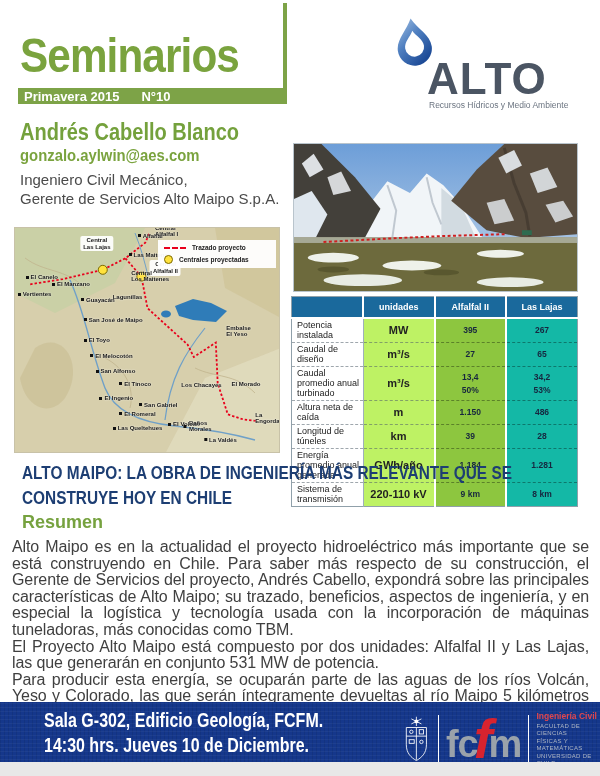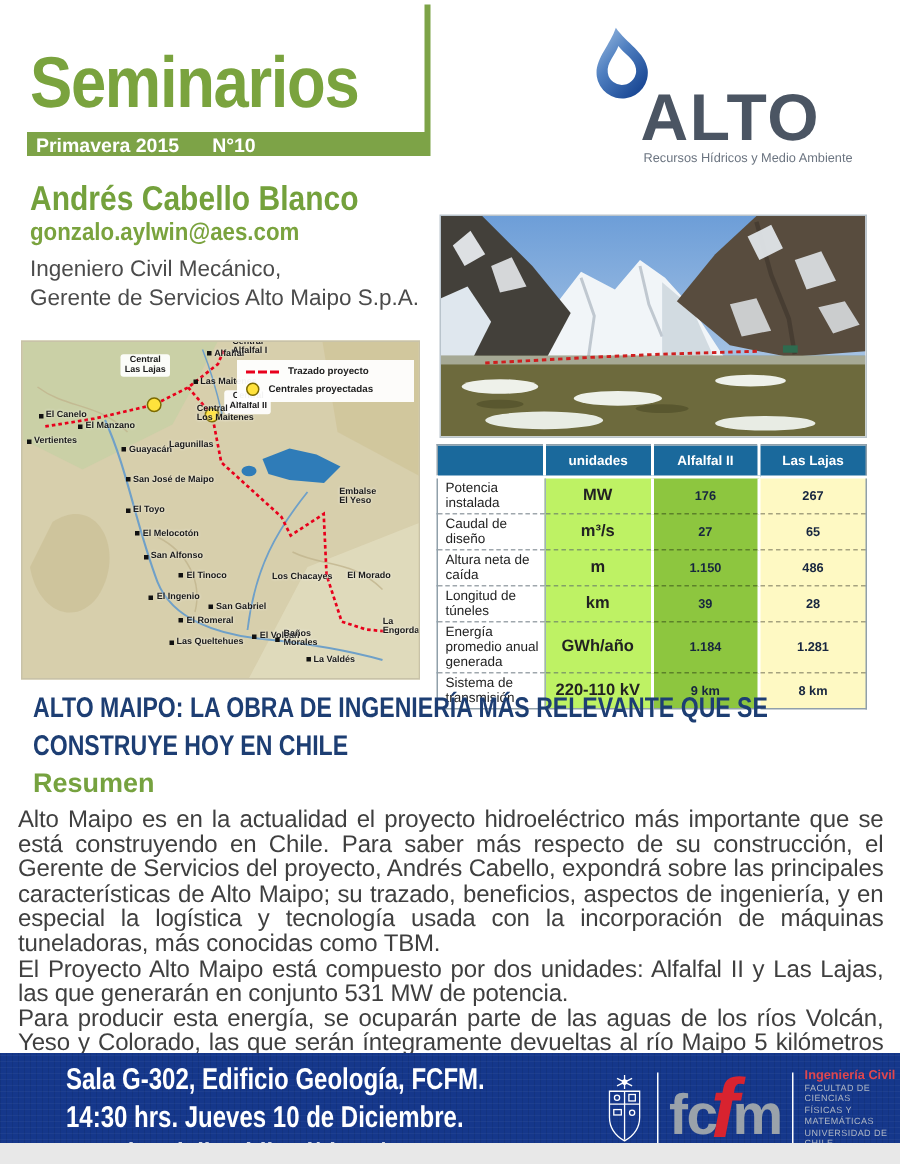--- a/index.html
+++ b/index.html
@@ -48,21 +48,21 @@
   
   .stats { position:absolute; left:291px; top:296px; width:287px; border-collapse:collapse; table-layout:fixed;
     border:1px solid #90a0aa; font-family:"Liberation Sans", sans-serif; }
   .stats th { background:#1a699c; color:#fff; font-size:9px; font-weight:bold; height:21px; text-align:center;
     border-bottom:2px solid #fff; border-left:2px solid #fff; }
   .stats th:first-child { border-left:none; }
   .stats td { height:16px; vertical-align:middle; border-bottom:1px dashed rgba(80,95,105,.55); }
   .stats tr:last-child td { border-bottom:none; }
   .c-label { font-size:9px; color:#222; background:#fff; text-align:left; padding-left:5px; }
   .c-unit  { width:49px; font-size:11px; font-weight:bold; color:#222; background:#bef264; text-align:center; border-left:1px solid #9fb0ba; }
-  .c-green { width:53px; background:#8dc63f; } .c-orange { width:55px; background:#fef9c3; }
+  .c-green { width:53px; background:#8dc63f; } .c-orange { width:55px; background:#14b8a6; }
   .c-green, .c-orange { font-size:8.5px; font-weight:bold; color:#17263f; text-align:center; border-left:2px solid #fff;
     border-bottom:1px dashed rgba(0,0,0,.35) !important; }
   .stats tr:last-child .c-green, .stats tr:last-child .c-orange { border-bottom:none !important; }
   .cellline { padding:1.5px 0; }
 
   
   .title { position:absolute; left:22px; top:460px; width:690px; font-size:19px; font-weight:bold; color:#1d3e73;
     line-height:25px; transform:scaleX(0.81); transform-origin:0 0; }
   .resumen { position:absolute; left:22px; top:512px; font-size:18px; font-weight:bold; color:#76a23f; }
   .paras { position:absolute; left:12px; top:539px; width:577px; font-size:16px; color:#3f3f3f;
@@ -313,38 +313,54 @@
     </thead>
     <tbody>
         <tr>
           <td class="c-label">
             <div class="cellline">Potencia instalada</div>
           </td>
           <td class="c-unit">
             <div class="cellline">MW</div>
           </td>
           <td class="c-green">
-            <div class="cellline">176</div>
+            <div class="cellline">395</div>
           </td>
           <td class="c-orange">
             <div class="cellline">267</div>
           </td>
         </tr>
         <tr>
           <td class="c-label">
             <div class="cellline">Caudal de diseño</div>
           </td>
           <td class="c-unit">
             <div class="cellline">m³/s</div>
           </td>
           <td class="c-green">
             <div class="cellline">27</div>
           </td>
           <td class="c-orange">
             <div class="cellline">65</div>
+          </td>
+        </tr>
+        <tr>
+          <td class="c-label">
+            <div class="cellline">Caudal promedio anual turbinado</div>
+          </td>
+          <td class="c-unit">
+            <div class="cellline">m³/s</div>
+          </td>
+          <td class="c-green">
+            <div class="cellline">13,4</div>
+            <div class="cellline">50%</div>
+          </td>
+          <td class="c-orange">
+            <div class="cellline">34,2</div>
+            <div class="cellline">53%</div>
           </td>
         </tr>
         <tr>
           <td class="c-label">
             <div class="cellline">Altura neta de caída</div>
           </td>
           <td class="c-unit">
             <div class="cellline">m</div>
           </td>
           <td class="c-green">

